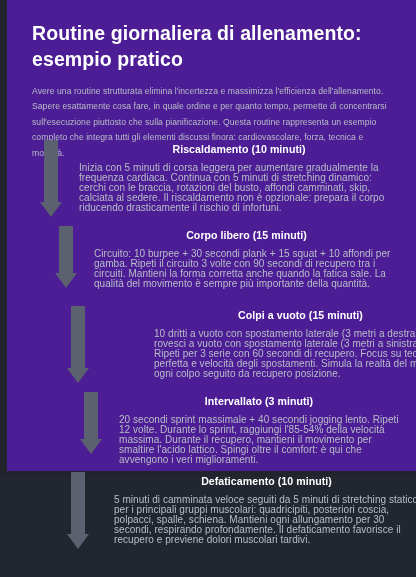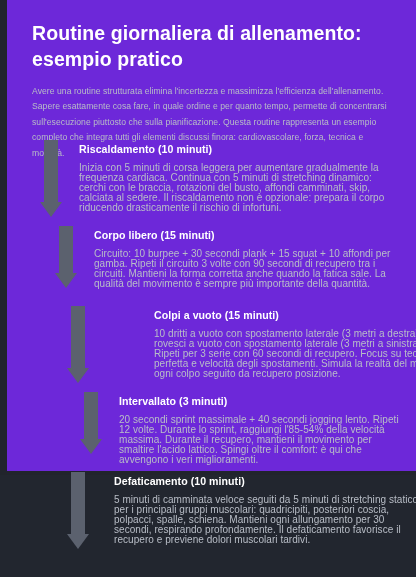--- a/index.html
+++ b/index.html
@@ -5,21 +5,21 @@
   * { margin:0; padding:0; box-sizing:border-box; }
   html, body {
     width:416px; height:577px;
     background:#22262f;
     font-family:"Liberation Sans", sans-serif;
     overflow:hidden;
   }
   #page {
     position:relative;
     width:416px; height:475px;
-    background:#6d28d9;
+    background:#4c1d95;
     border-left:7px solid #21242c;
     border-bottom:4px solid #21242c;
   }
   .inner { position:relative; width:100%; height:100%; }
 
   .title {
     position:absolute;
     left:25px; top:20px; width:360px;
     color:#ffffff;
     font-size:19.5px;
@@ -61,20 +61,21 @@
 
   .step-body { position:absolute; }
 
   .step-heading {
     color:#ffffff;
     font-size:10.6px;
     font-weight:700;
     line-height:14px;
     letter-spacing:0.05px;
     margin-bottom:7px;
+    text-align:center;
   }
   .step-text {
     color:#b9bec7;
     font-size:10px;
     line-height:10px;
     letter-spacing:0.05px;
   }
 </style>
 </head>
 <body>

